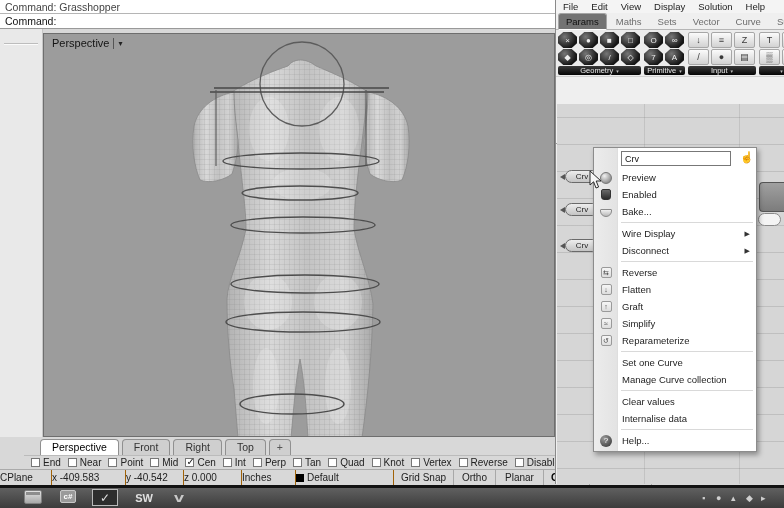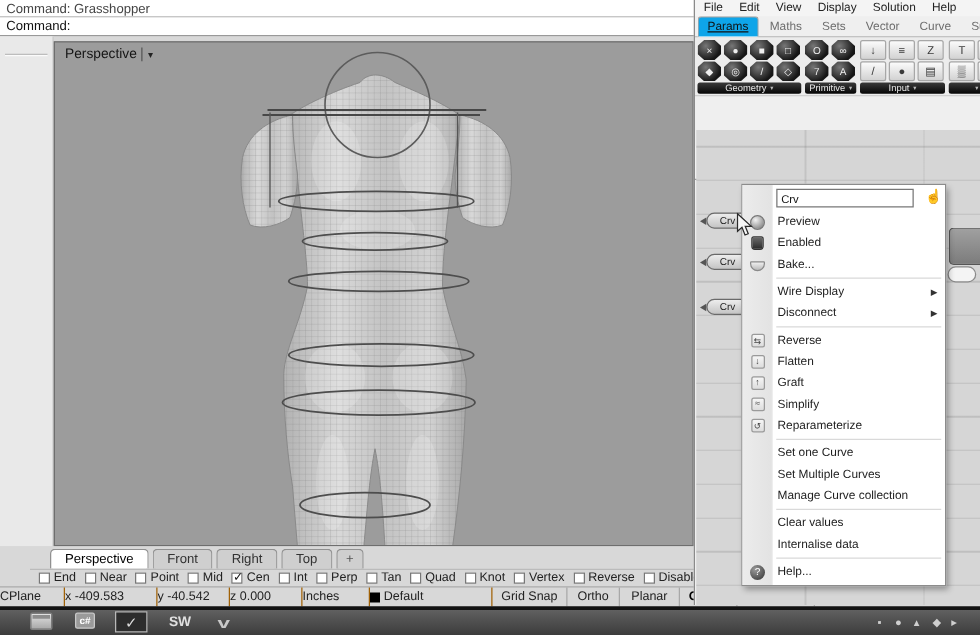--- a/index.html
+++ b/index.html
@@ -51,21 +51,21 @@
   #tb-active { left:92px; width:26px; height:17px; top:1px; background:#2d2d2d; border:1px solid #b9b9b9; color:#ddd; font-size:12px; }
   #tb-sw { left:132px; width:24px; height:15px; color:#e0e0e0; font-weight:bold; font-size:11px; letter-spacing:0; }
   #tb-bird { left:170px; width:18px; height:15px; color:#c9c9c9; font-size:12px; font-weight:bold; transform:scaleX(1.5); }
   .tray { position:absolute; top:5px; color:#cfcfcf; font-size:9px; }
 
   
   #gh { position:absolute; left:555px; top:0; width:229px; height:484px; background:#efefef; border-left:1px solid #8a8a8a; overflow:hidden; }
   #gh-menubar { height:13px; display:flex; gap:13px; padding:1px 0 0 7px; font-size:9.5px; color:#222; background:#f4f4f4; }
   #gh-tabs { height:17px; display:flex; align-items:flex-end; gap:2px; padding-left:2px; font-size:9.5px; border-bottom:1px solid #b5b5b5; background:#efefef; }
   .gtab { padding:2px 7px 2px 7px; color:#6d6d6d; }
-  .gtab.active { background:#0ea5e9; border:1px solid #a5a5a5; border-bottom:1px solid #fff; border-radius:3px 3px 0 0; margin-bottom:-1px; color:#111;text-decoration:underline; }
+  .gtab.active { background:#737373; border:1px solid #a5a5a5; border-bottom:1px solid #fff; border-radius:3px 3px 0 0; margin-bottom:-1px; color:#111; }
 
   #gh-toolbar1 { height:47px; display:flex; gap:3px; padding:2px 1px 1px 2px; background:#ececec; border-bottom:1px solid #cfcfcf; }
   .ghgrp { display:flex; flex-direction:column; }
   .grp-icons { display:grid; gap:1px; }
   .g-geo { grid-template-columns:repeat(4,20px); }
   .g-prim { grid-template-columns:repeat(2,20px); }
   .g-inp { grid-template-columns:repeat(3,22px); }
   .g-part { grid-template-columns:repeat(2,22px); }
   .hexico { width:19px; height:16px; clip-path:polygon(28% 0,72% 0,100% 30%,100% 70%,72% 100%,28% 100%,0 70%,0 30%); background:radial-gradient(circle at 35% 30%, #777 0%, #161616 70%); color:#eee; font-size:8px; display:flex; align-items:center; justify-content:center; }
   .sqico { width:21px; height:16px; border:1px solid #a7a7a7; border-radius:2px; background:linear-gradient(#fbfbfb,#d2d2d2); color:#3a3a3a; font-size:9px; display:flex; align-items:center; justify-content:center; }
@@ -470,23 +470,20 @@
         <span class="mic">
           <span class="ico-box">↺</span>
         </span>
         <span>Reparameterize</span>
       </div>
     <div class="msep"></div>
     <div class="mi">
         <span>Set one Curve</span>
       </div>
     <div class="mi">
-        <span>Set Multiple Curves</span>
-      </div>
-    <div class="mi">
         <span>Manage Curve collection</span>
       </div>
     <div class="msep"></div>
     <div class="mi">
         <span>Clear values</span>
       </div>
     <div class="mi">
         <span>Internalise data</span>
       </div>
     <div class="msep"></div>

